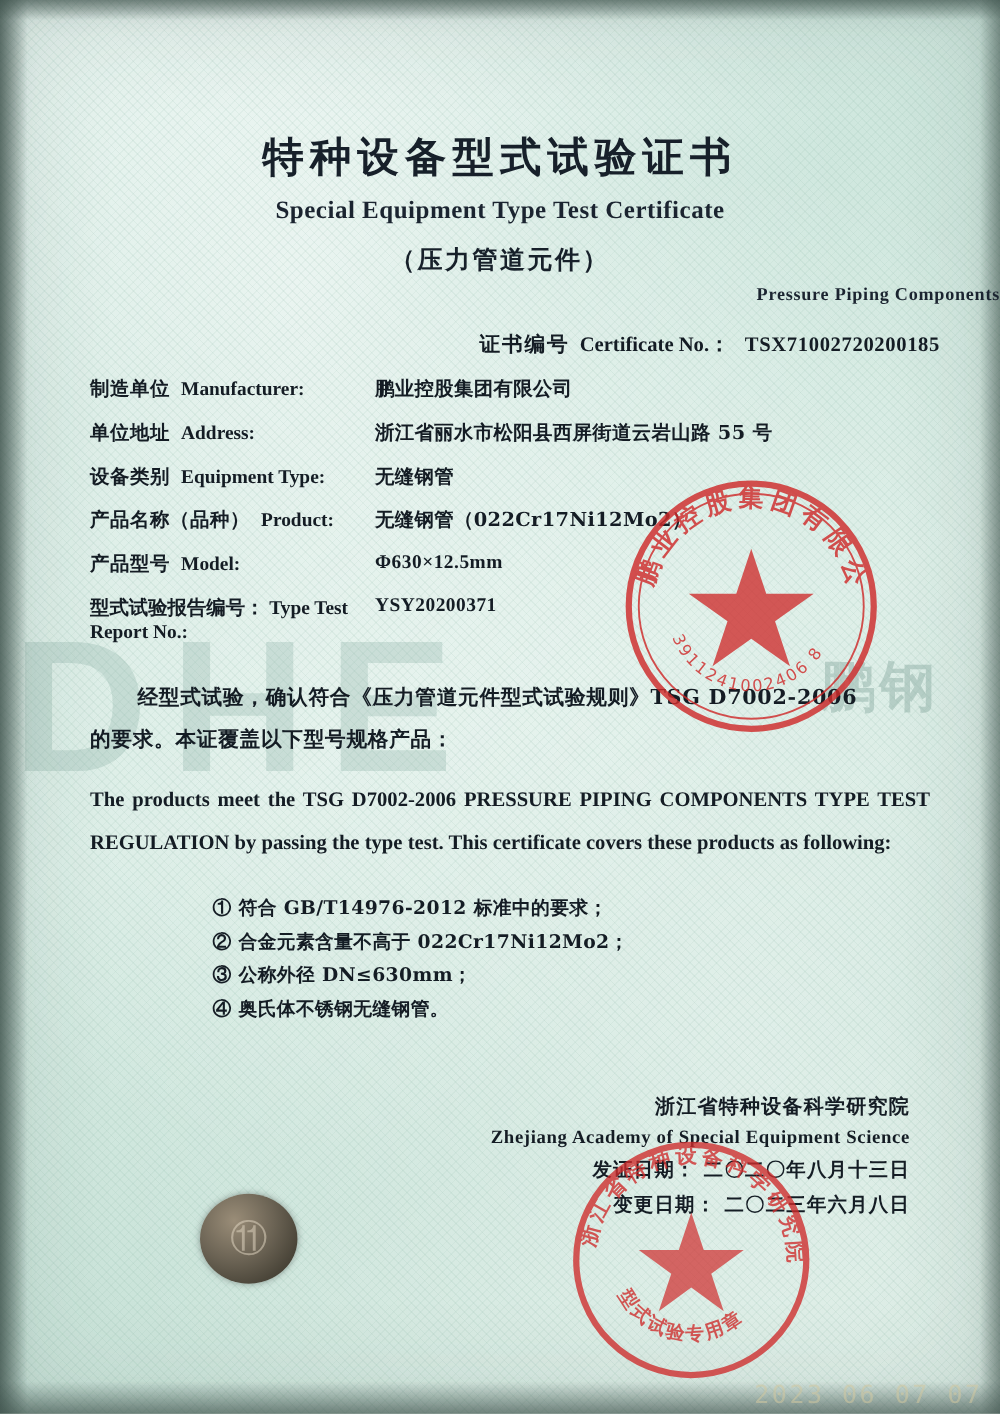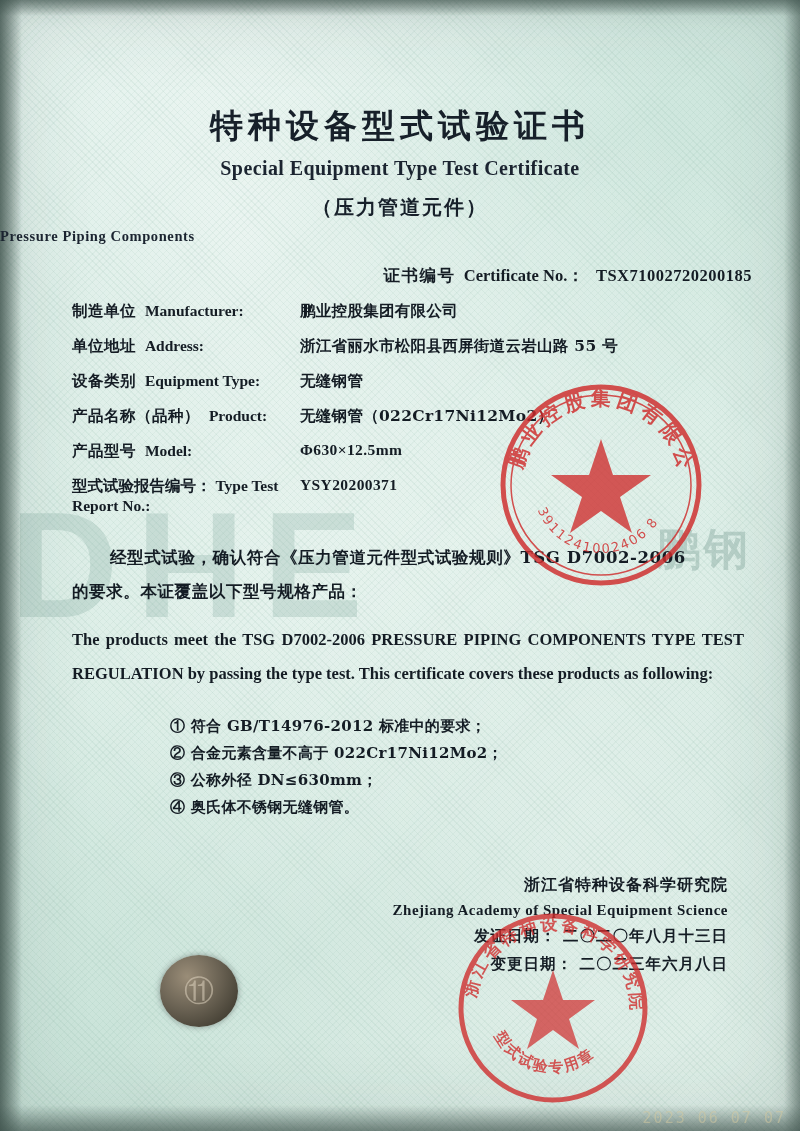--- a/index.html
+++ b/index.html
@@ -119,21 +119,21 @@
   #subtitle-cn {
     text-align: center;
     font-family: "DejaVu Serif", serif;
     font-size: 20px;
     font-weight: bold;
     letter-spacing: 2px;
     color: #17202a;
     margin-top: 14px;
   }
   #subtitle-en {
-    text-align: left;
+    text-align: right;
     font-family: "Liberation Serif", serif;
     font-size: 14.5px;
     font-weight: bold;
     letter-spacing: 0.6px;
     color: #1b2430;
     margin-top: 7px;
   }
 
   
   #cert-no-row {
@@ -341,21 +341,21 @@
     pointer-events: none;
     user-select: none;
   }
 
   
   #camera-timestamp {
     position: absolute;
     right: 14px;
     bottom: 4px;
     font-family: "DejaVu Sans Mono", monospace;
-    font-size: 15px;
+    font-size: 20px;
     letter-spacing: 2px;
     color: rgba(210,200,160,0.55);
     z-index: 7;
     user-select: none;
   }
 </style>
 </head>
 <body>
 
 <div id="certificate-page">

